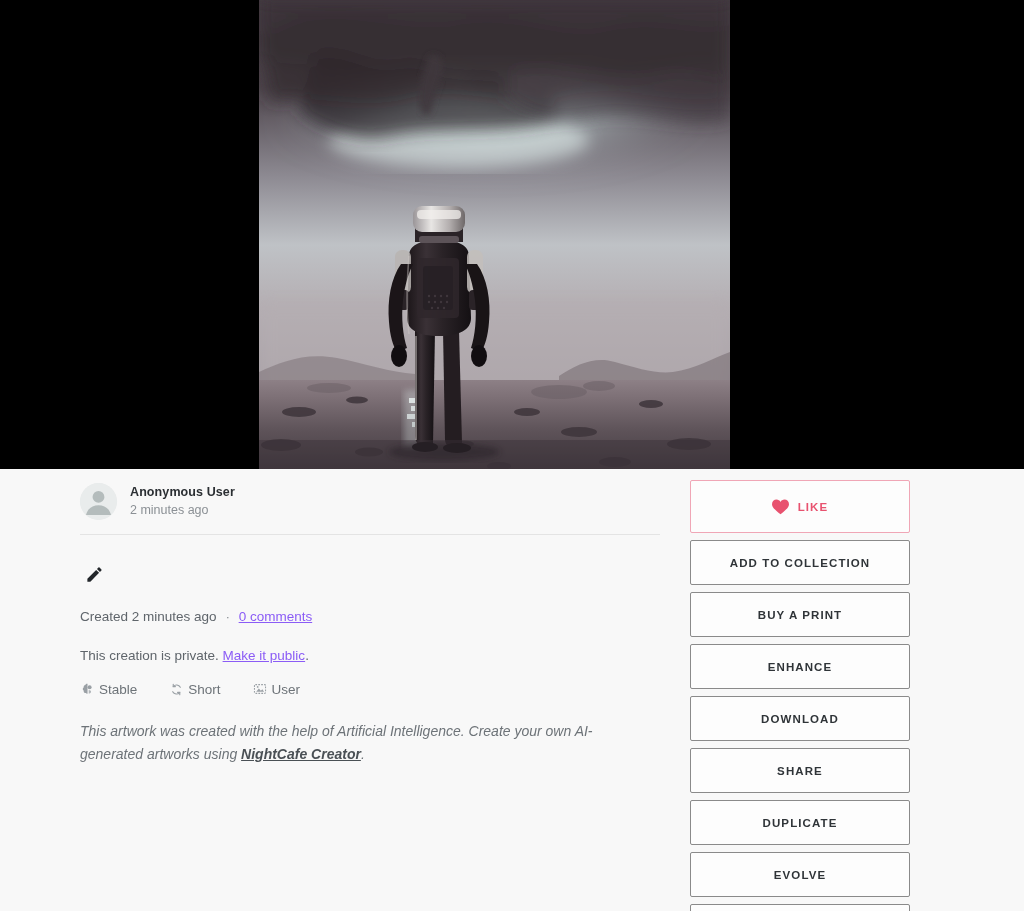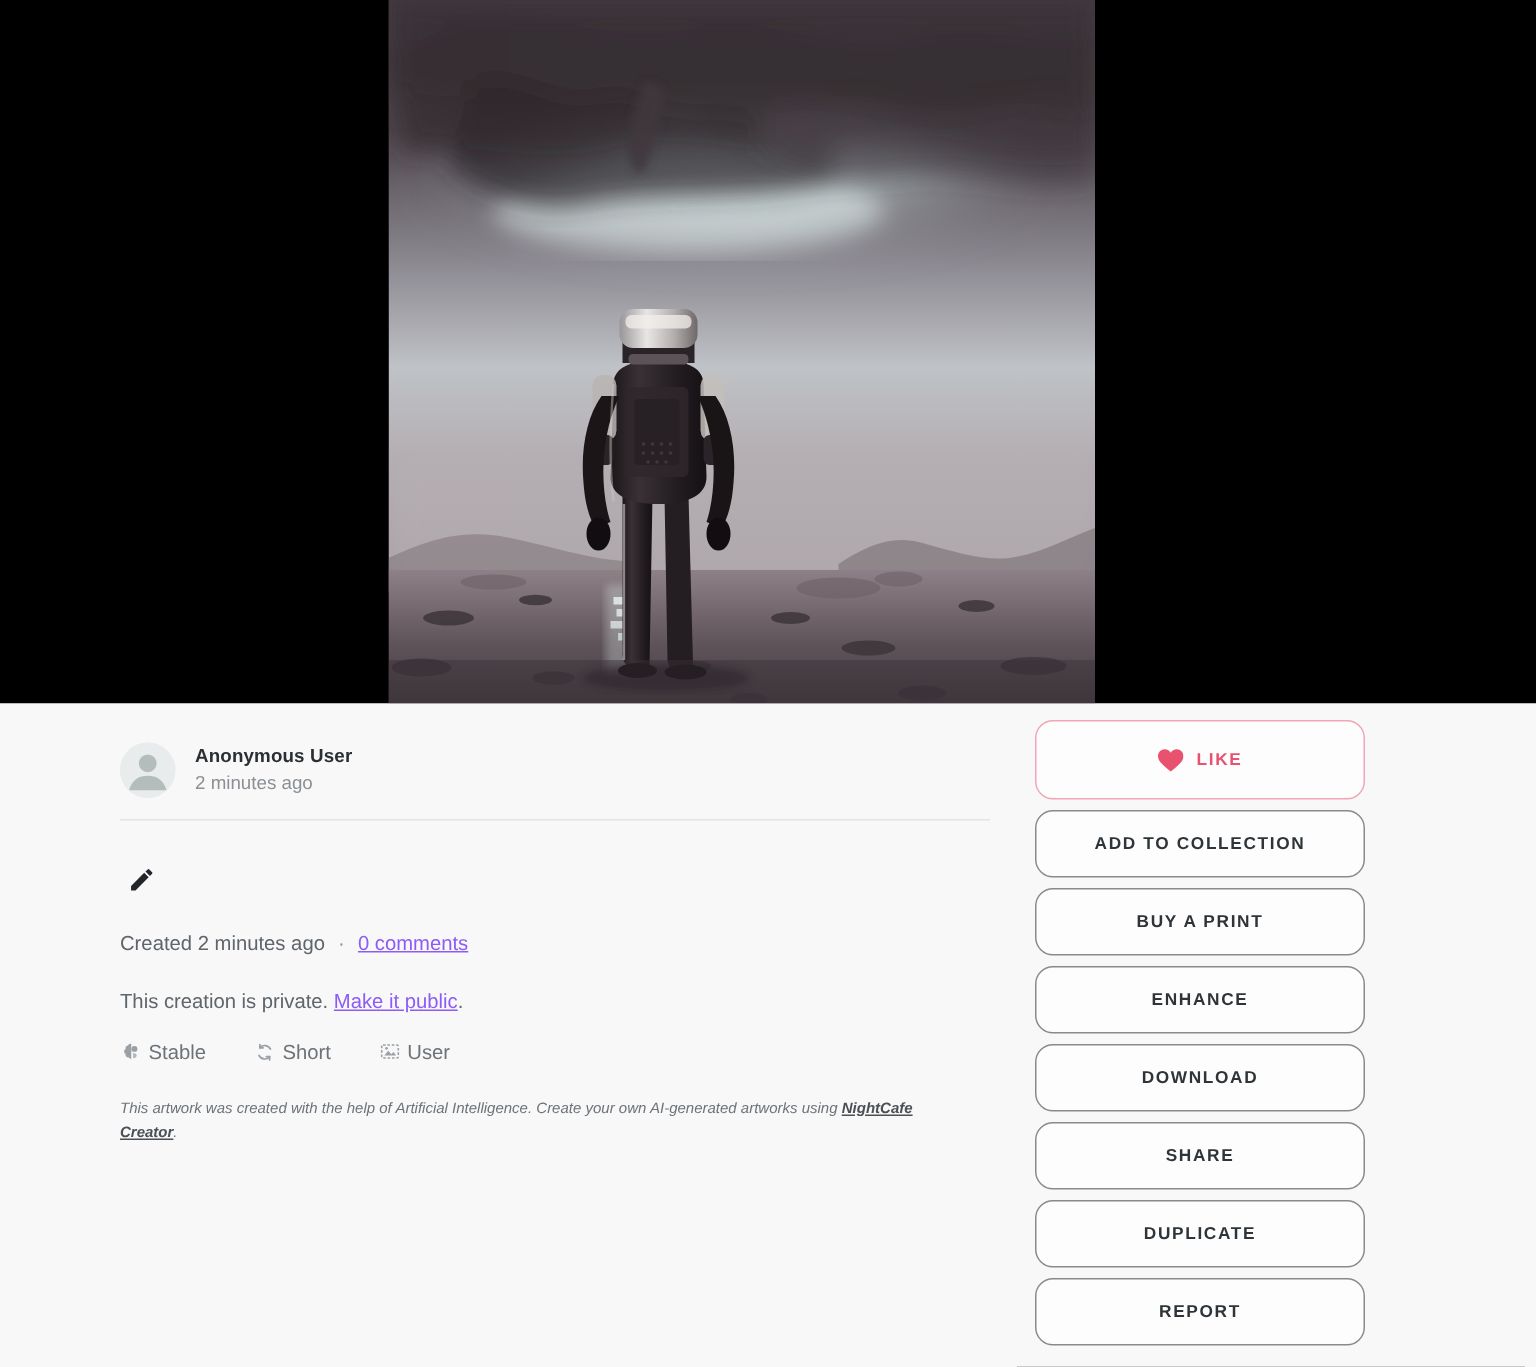--- a/index.html
+++ b/index.html
@@ -38,21 +38,21 @@
     position: relative;
     width: 1024px;
     height: 442px;
     background: #f8f8f8;
     padding: 0;
   }
 
   .left-col {
     position: absolute;
     left: 80px;
-    top: 20px;
+    top: 8px;
     width: 580px;
   }
 
   
   .user-row {
     display: flex;
     align-items: center;
     gap: 13px;
     padding: 6px 0 14px 0;
     border-bottom: 1px solid #e4e4e4;
@@ -137,21 +137,21 @@
     width: 14px;
     height: 14px;
     align-items: center;
     justify-content: center;
     color: #9aa0a5;
   }
 
   
   .disclaimer {
     margin-top: 23px;
-    font-size: 10px;
+    font-size: 14px;
     font-style: italic;
     line-height: 1.65;
     color: #6d7378;
     max-width: 535px;
   }
 
   .disclaimer a {
     color: #4a5055;
     text-decoration: underline;
     font-weight: bold;
@@ -167,21 +167,21 @@
     display: flex;
     flex-direction: column;
     gap: 7px;
   }
 
   .action-btn {
     height: 45px;
     width: 100%;
     background: #fdfdfd;
     border: 1px solid #8a8a8a;
-    border-radius: 12px;
+    border-radius: 2px;
     font-family: "Liberation Sans", sans-serif;
     font-size: 11.5px;
     font-weight: bold;
     letter-spacing: 1.1px;
     color: #2f3438;
     cursor: pointer;
     display: flex;
     align-items: center;
     justify-content: center;
     gap: 9px;
@@ -438,16 +438,17 @@
           </svg>
       </span>
       <span>LIKE</span>
     </button>
     <button class="action-btn">ADD TO COLLECTION</button>
     <button class="action-btn">BUY A PRINT</button>
     <button class="action-btn">ENHANCE</button>
     <button class="action-btn">DOWNLOAD</button>
     <button class="action-btn">SHARE</button>
     <button class="action-btn">DUPLICATE</button>
+    <button class="action-btn">EVOLVE</button>
     <button class="action-btn">REPORT</button>
   </div>
 
 </div>
 
 </body></html>

